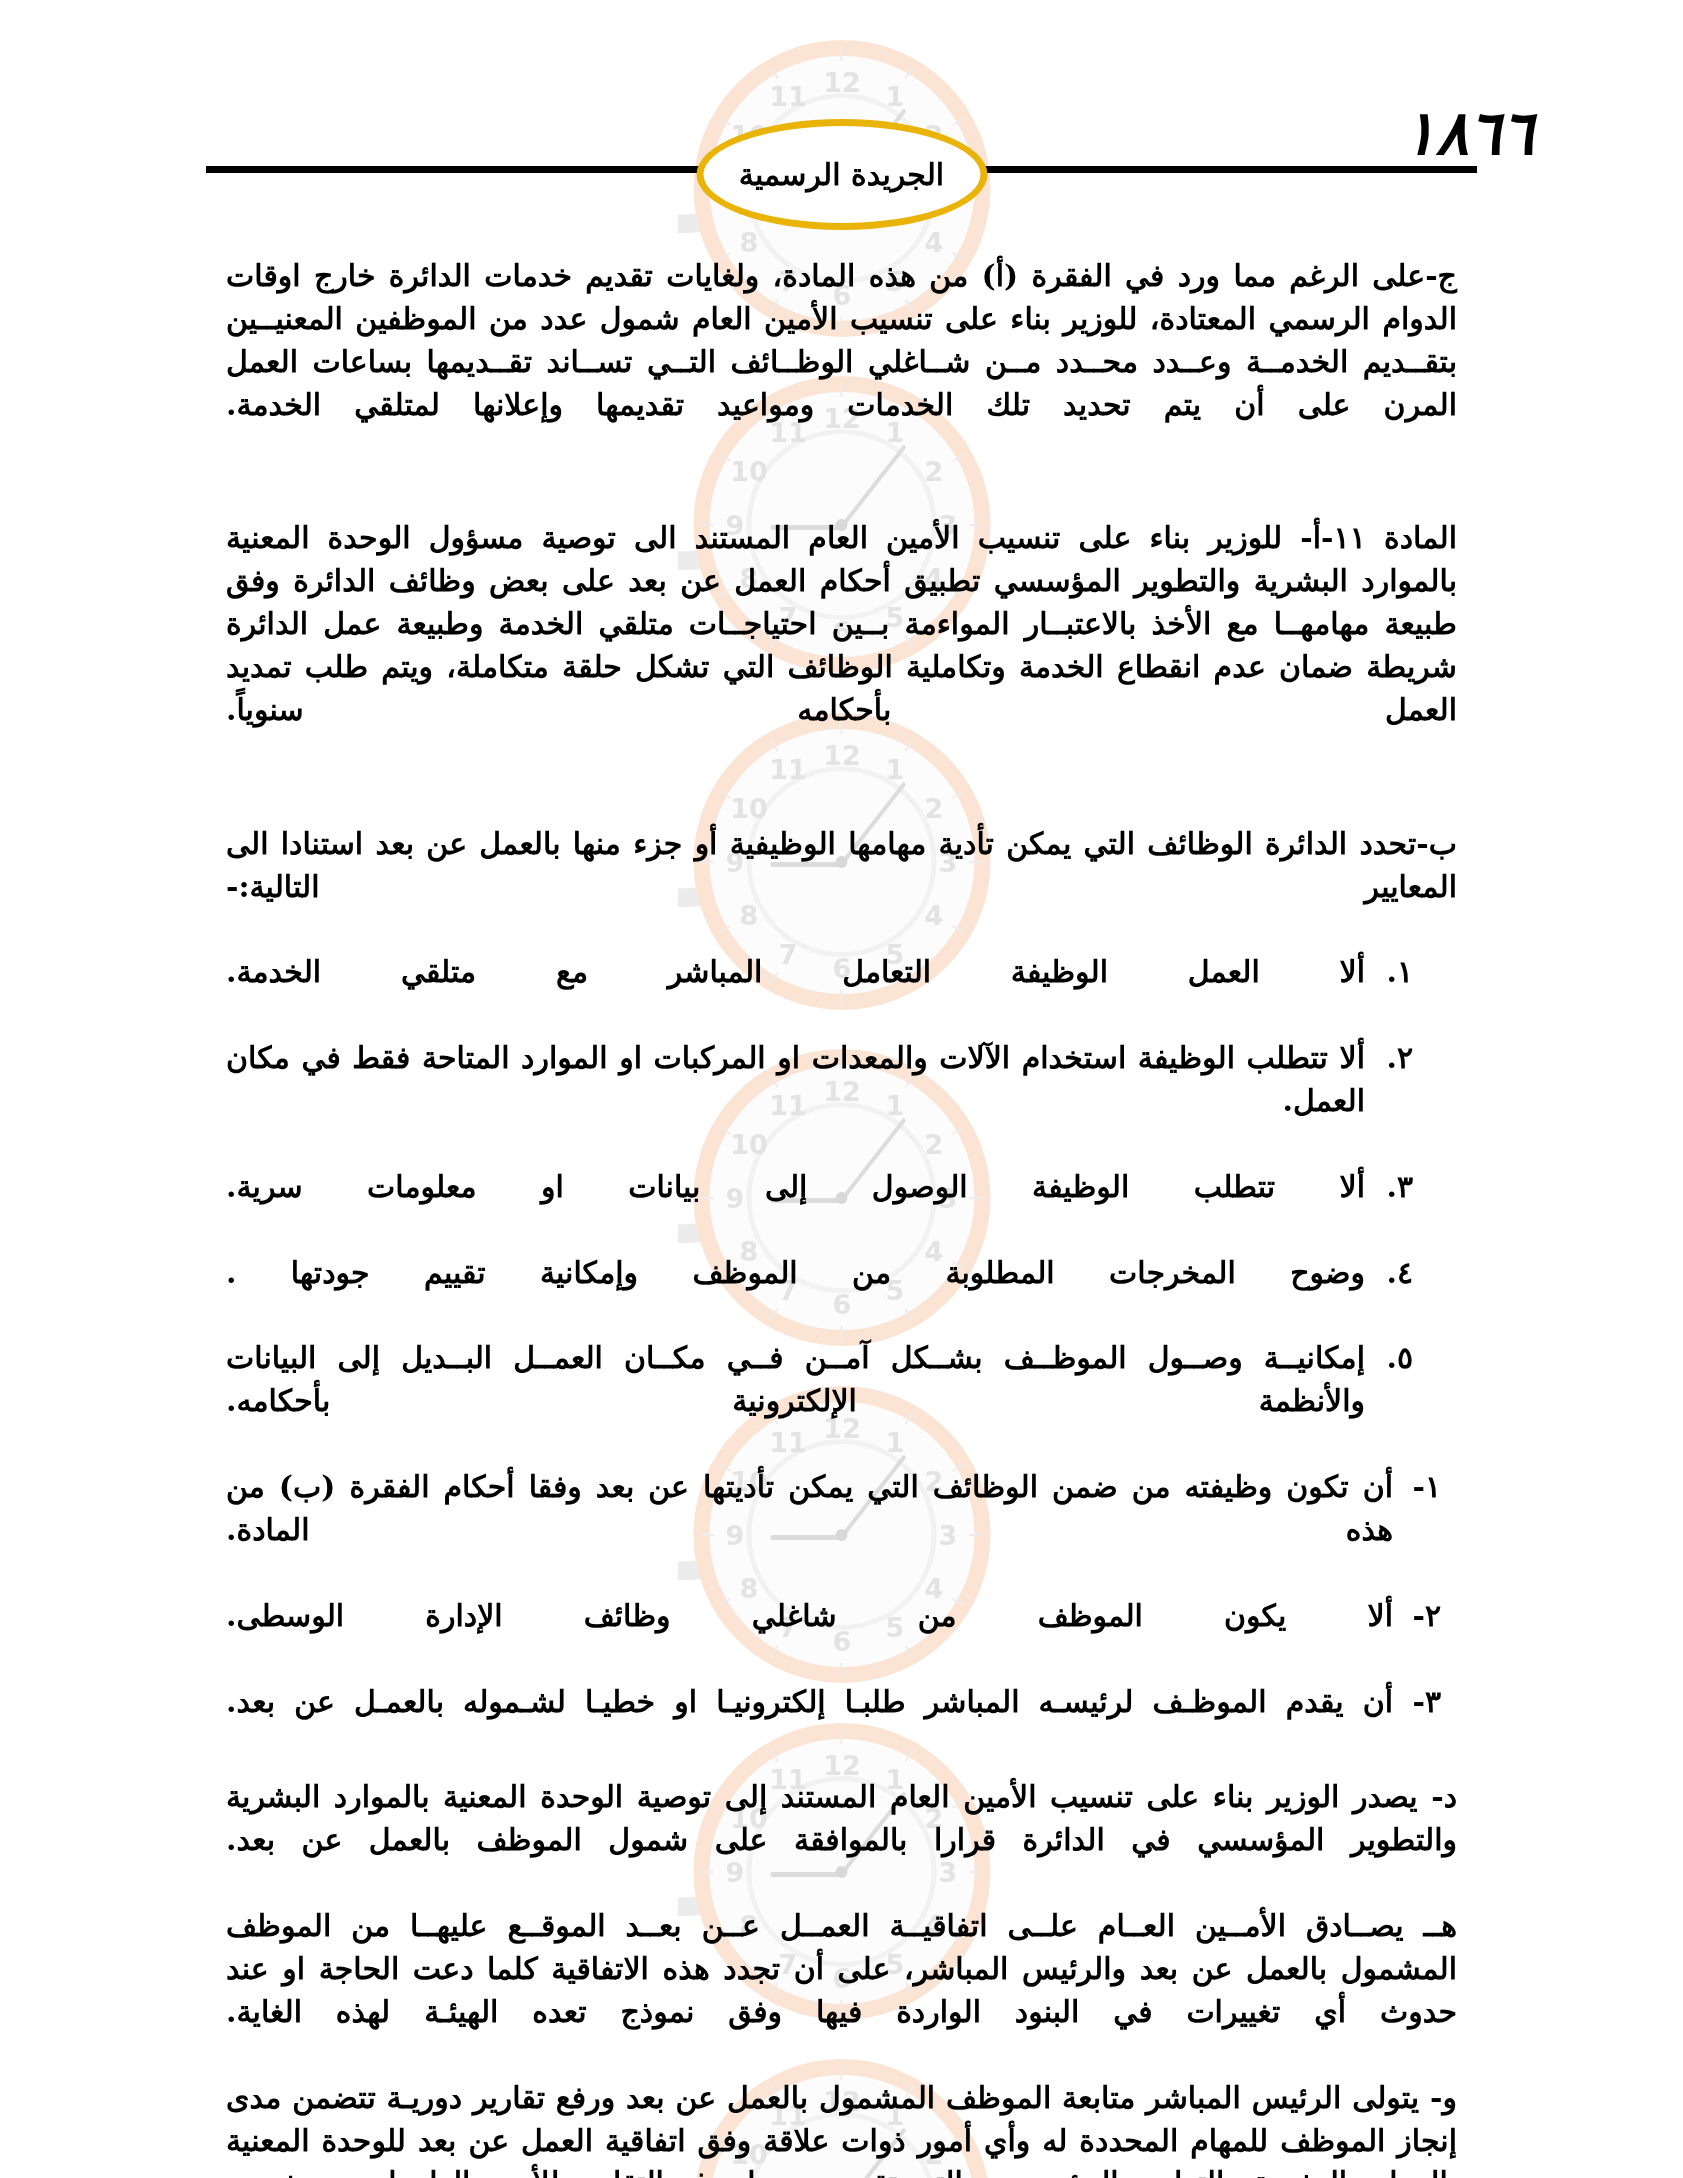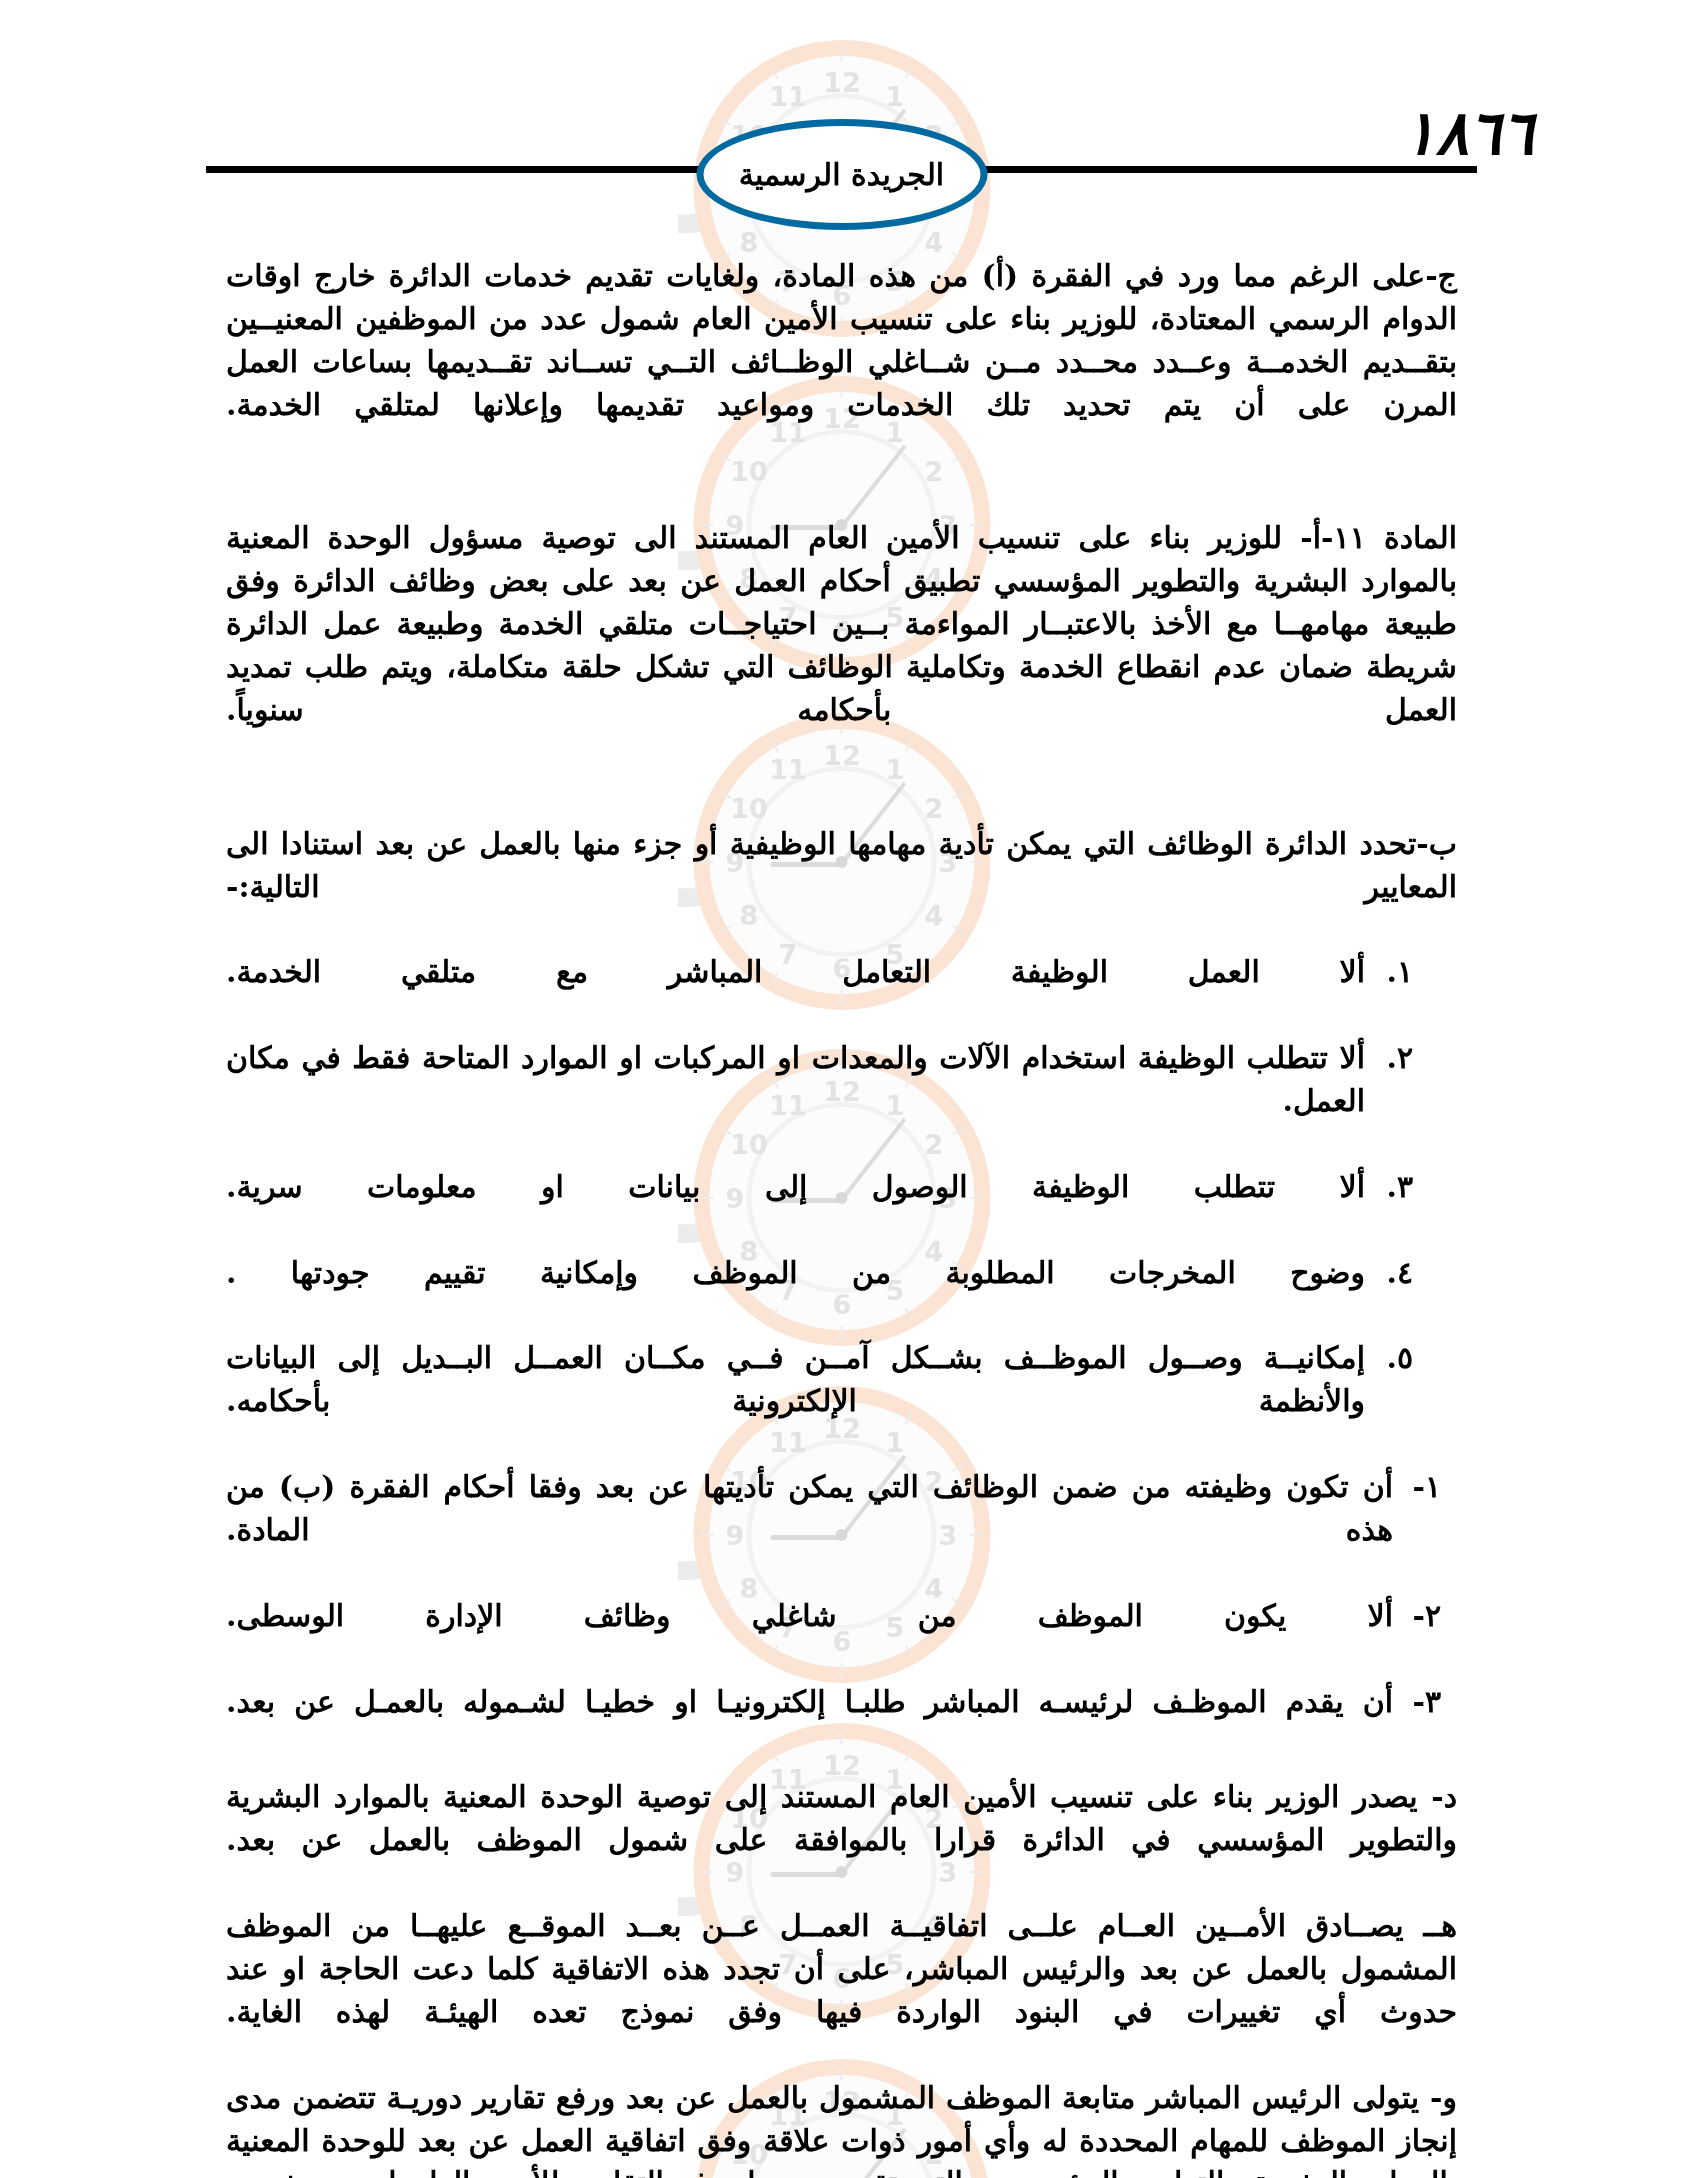--- a/index.html
+++ b/index.html
@@ -142,21 +142,21 @@
     height: 7px;
     background: #000;
   }
   #masthead-oval {
     position: absolute;
     top: -47px;
     left: 50%;
     transform: translateX(-50%);
     width: 277px;
     height: 97px;
-    border: 7px solid #0369a1;
+    border: 7px solid #eab308;
     border-radius: 50%;
     background: #fff;
     display: flex;
     align-items: center;
     justify-content: center;
   }
   #masthead-oval span {
     font-family: "DejaVu Serif", "Liberation Serif", serif;
     font-size: 30px;
     font-weight: 700;

